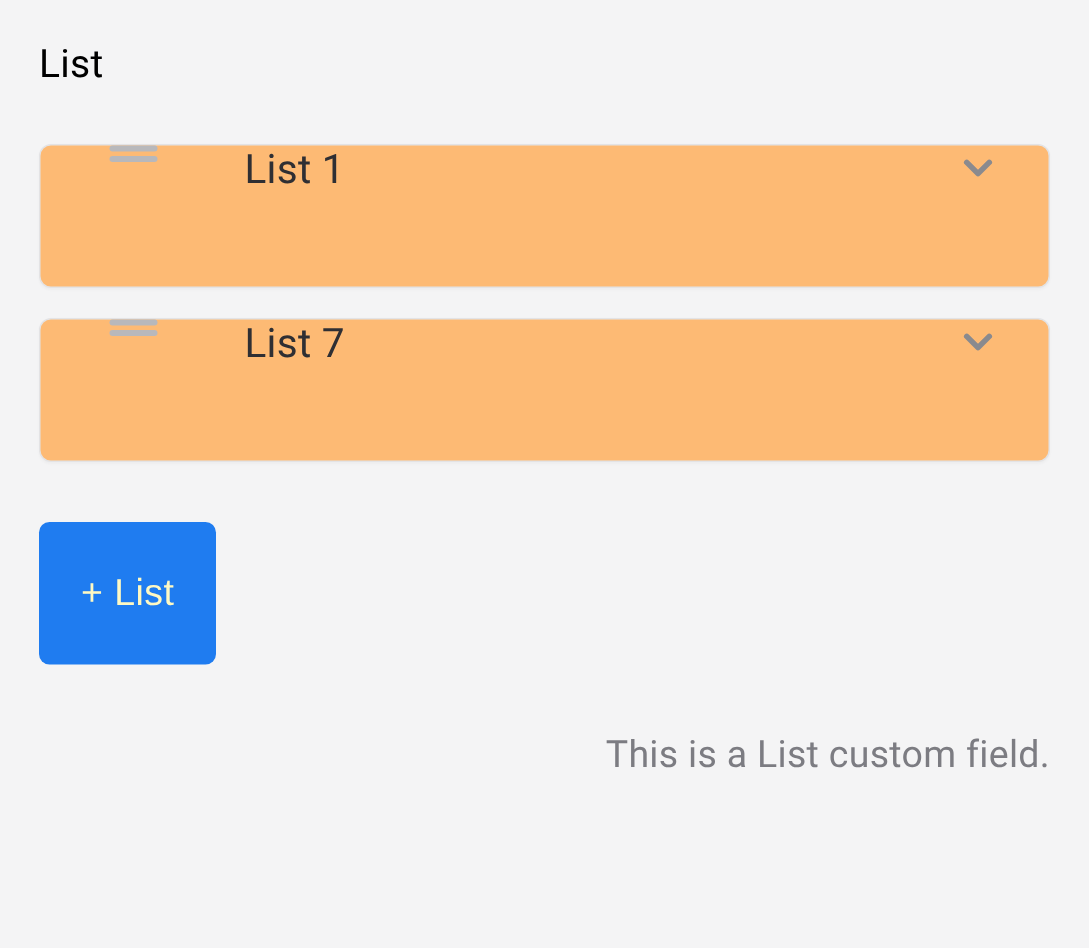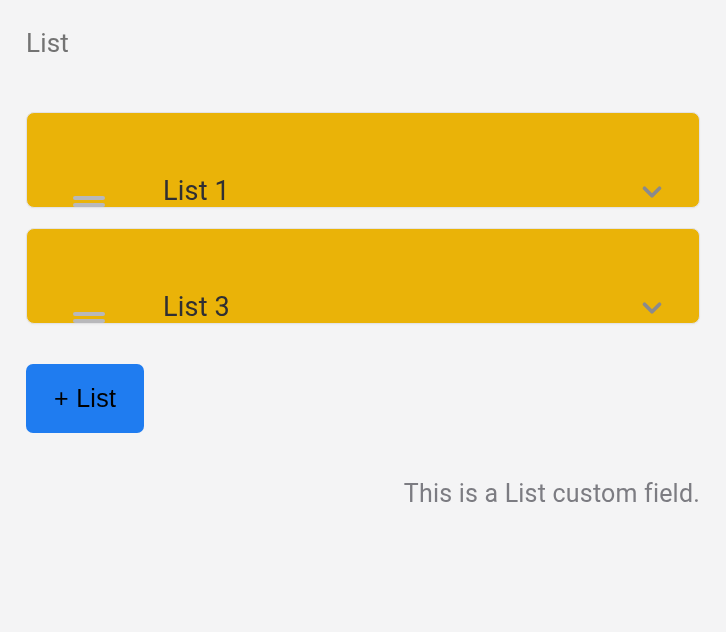--- a/index.html
+++ b/index.html
@@ -7,36 +7,36 @@
       font-family: -apple-system, BlinkMacSystemFont, "Segoe UI", Roboto, Helvetica, Arial, sans-serif;
       background: #f4f4f5;
       width: 726px;
       height: 632px;
       padding: 28px 26px;
       color: #333;
     }
     .field-label {
       font-size: 26px;
       font-weight: 400;
-      color: #737373;
-      margin-bottom: 54px;
+      color: #000000;
+      margin-bottom: 38px;
       letter-spacing: 0.2px;
     }
     .list-items {
       display: flex;
       flex-direction: column;
       gap: 20px;
     }
     .list-item {
-      background: #eab308;
+      background: #fdba74;
       border: 1px solid #e3e3e5;
       border-radius: 8px;
       height: 96px;
       display: flex;
-      align-items: flex-end;
+      align-items: flex-start;
       padding: 0 32px 0 46px;
       cursor: pointer;
       box-shadow: 0 1px 2px rgba(0,0,0,0.03);
     }
     .drag-handle {
       display: flex;
       flex-direction: column;
       gap: 3px;
       margin-right: 58px;
       cursor: grab;
@@ -64,26 +64,26 @@
       height: 30px;
       stroke: #8a8a8e;
       stroke-width: 3;
       fill: none;
       stroke-linecap: round;
       stroke-linejoin: round;
     }
     .add-btn {
       margin-top: 40px;
       background: #1f7cf0;
-      color: #000000;
+      color: #fef9c3;
       border: none;
       border-radius: 7px;
       font-size: 25px;
       font-weight: 400;
-      padding: 20px 28px;
+      padding: 33px 28px;
       cursor: pointer;
       letter-spacing: 0.3px;
     }
     .helper-text {
       margin-top: 46px;
       font-size: 25px;
       color: #7c7c82;
       letter-spacing: 0.2px;
       text-align: right;
     }
@@ -109,21 +109,21 @@
         </svg>
     </div>
   </div>
 
 
   <div class="list-item">
     <div class="drag-handle">
       <div class="drag-line"></div>
       <div class="drag-line"></div>
     </div>
-    <div class="list-item-label">List 3</div>
+    <div class="list-item-label">List 7</div>
     <div class="chevron">
       <svg viewBox="0 0 24 24">
           <polyline points="6 9 12 15 18 9"></polyline>
         </svg>
     </div>
   </div>
 
 </div>
 
 <button class="add-btn">+ List</button>

